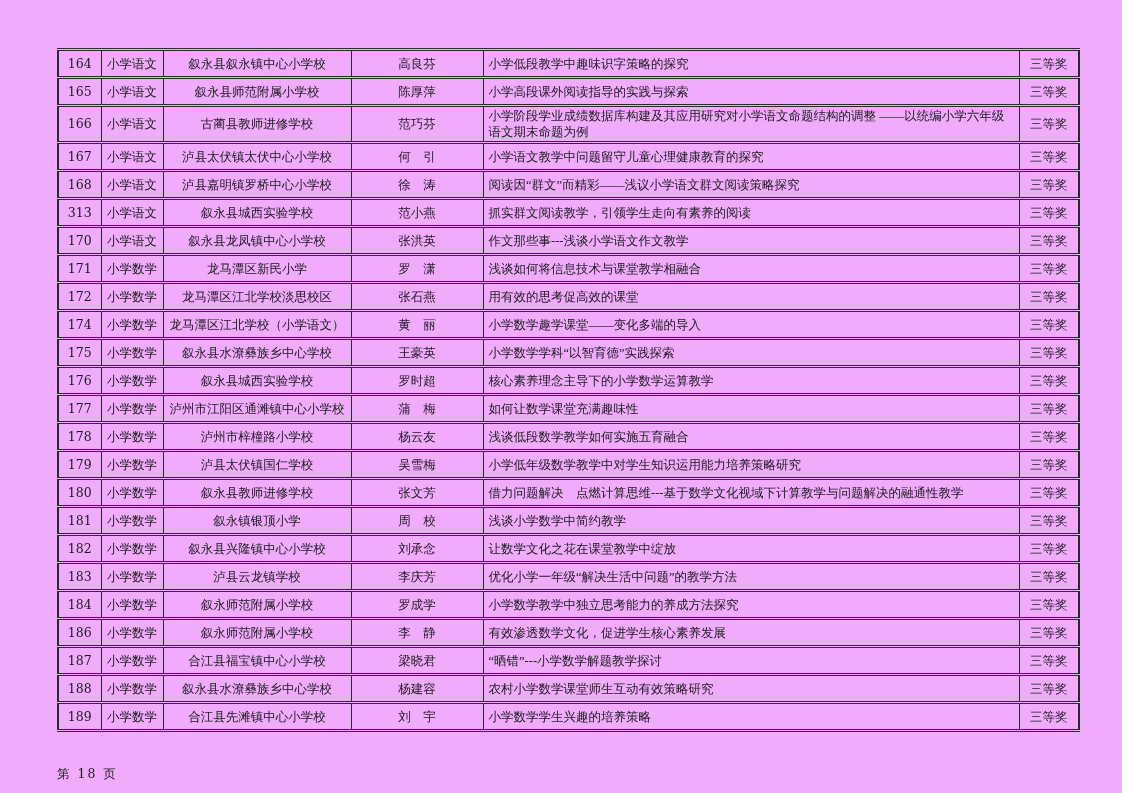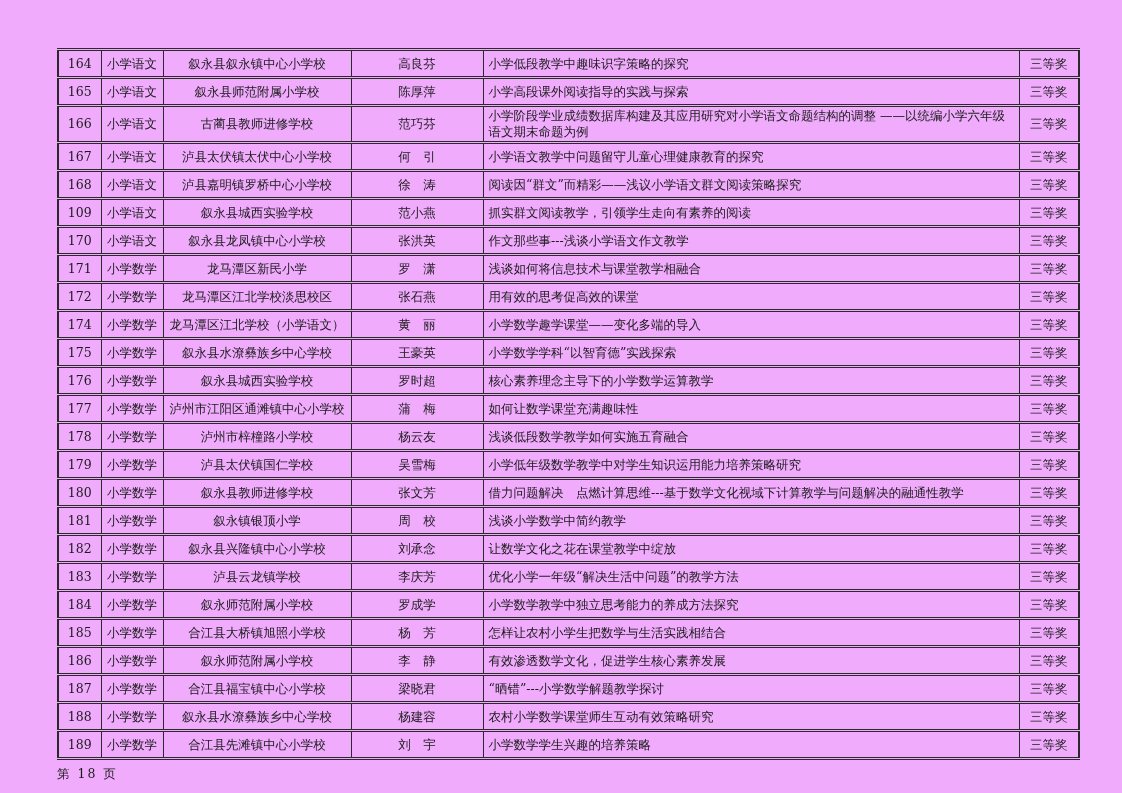--- a/index.html
+++ b/index.html
@@ -36,20 +36,21 @@
     line-height: 16px;
     vertical-align: middle;
     text-align: center;
     word-break: break-all;
     overflow: hidden;
   }
   table.awards td.cell-title {
     text-align: left;
     padding-left: 5px;
     padding-right: 5px;
+    font-family: Liberation Serif, serif;
   }
   .footer {
     position: absolute;
     left: 57px;
     width: 1021px;
     top: 766px;
     text-align: left;
     font-size: 12.5px;
     letter-spacing: 2px;
   }
@@ -108,21 +109,21 @@
     <tr>
       <td class="cell-index">168</td>
       <td class="cell-category">小学语文</td>
       <td class="cell-school">泸县嘉明镇罗桥中心小学校</td>
       <td class="cell-authors">徐　涛</td>
       <td class="cell-title">阅读因“群文”而精彩——浅议小学语文群文阅读策略探究</td>
       <td class="cell-award">三等奖</td>
     </tr>
 
     <tr>
-      <td class="cell-index">109</td>
+      <td class="cell-index">313</td>
       <td class="cell-category">小学语文</td>
       <td class="cell-school">叙永县城西实验学校</td>
       <td class="cell-authors">范小燕</td>
       <td class="cell-title">抓实群文阅读教学，引领学生走向有素养的阅读</td>
       <td class="cell-award">三等奖</td>
     </tr>
 
     <tr>
       <td class="cell-index">170</td>
       <td class="cell-category">小学语文</td>
@@ -243,28 +244,20 @@
 
     <tr>
       <td class="cell-index">184</td>
       <td class="cell-category">小学数学</td>
       <td class="cell-school">叙永师范附属小学校</td>
       <td class="cell-authors">罗成学</td>
       <td class="cell-title">小学数学教学中独立思考能力的养成方法探究</td>
       <td class="cell-award">三等奖</td>
     </tr>
 
-    <tr>
-      <td class="cell-index">185</td>
-      <td class="cell-category">小学数学</td>
-      <td class="cell-school">合江县大桥镇旭照小学校</td>
-      <td class="cell-authors">杨　芳</td>
-      <td class="cell-title">怎样让农村小学生把数学与生活实践相结合</td>
-      <td class="cell-award">三等奖</td>
-    </tr>
 
     <tr>
       <td class="cell-index">186</td>
       <td class="cell-category">小学数学</td>
       <td class="cell-school">叙永师范附属小学校</td>
       <td class="cell-authors">李　静</td>
       <td class="cell-title">有效渗透数学文化，促进学生核心素养发展</td>
       <td class="cell-award">三等奖</td>
     </tr>
 

